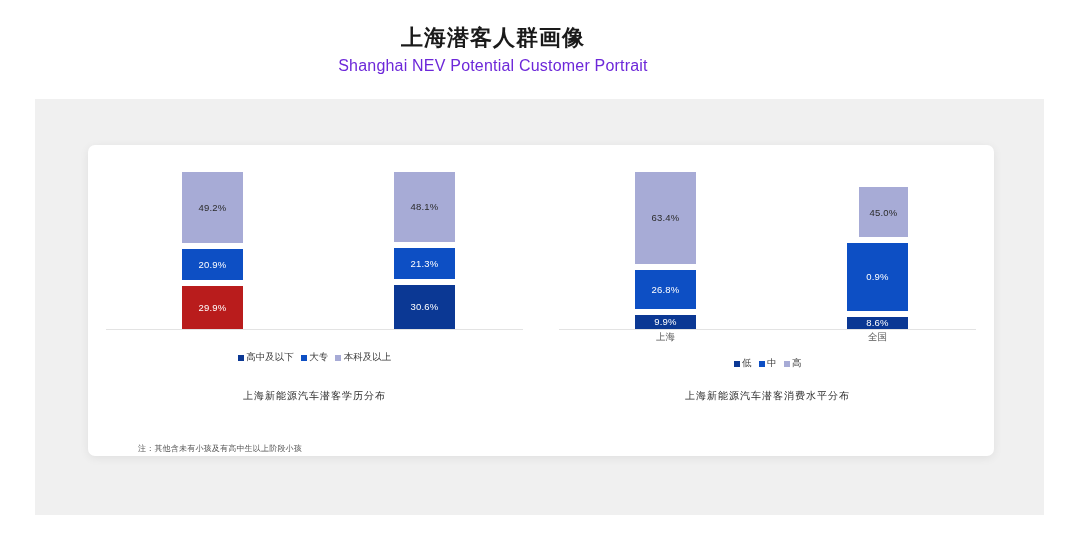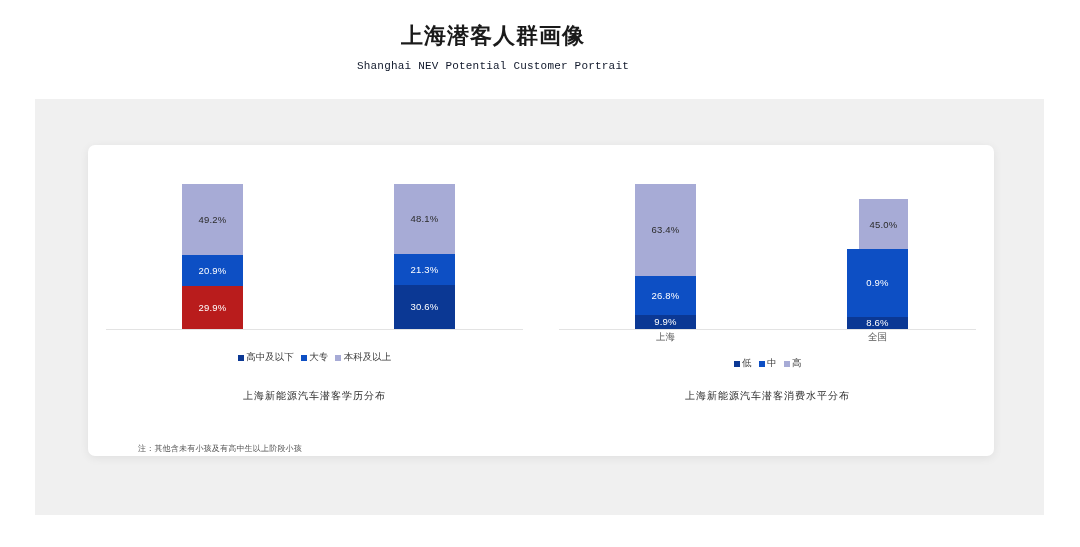--- a/index.html
+++ b/index.html
@@ -15,32 +15,31 @@
     position: relative;
   }
 
   
   .title-block {
     position: absolute;
     left: 0;
     top: 24px;
     width: 986px;
     text-align: center;
-    font-family: Liberation Mono, monospace;
   }
   .main-title {
     font-size: 22px;
     font-weight: bold;
     color: #1a1a1a;
     letter-spacing: 1px;
     line-height: 28px;
   }
   .sub-title {
-    font-size: 11px;
-    color: #0f172a;
+    font-size: 16px;
+    color: #6d28d9;
     line-height: 20px;
     margin-top: 4px;
     letter-spacing: 0.2px;
   }
 
   
   .gray-panel {
     position: absolute;
     left: 35px;
     top: 99px;
@@ -88,20 +87,21 @@
   }
 
   
   .bar-col {
     position: absolute;
     bottom: 1px;
     width: 61px;
     display: flex;
     flex-direction: column;
     justify-content: flex-end;
+    gap: 6px;
   }
   .bar-col.c1 { left: 94px; }
   .bar-col.c2 { left: 306px; }
 
   .seg {
     box-sizing: border-box;
     display: flex;
     align-items: center;
     justify-content: center;
     font-size: 9.5px;

